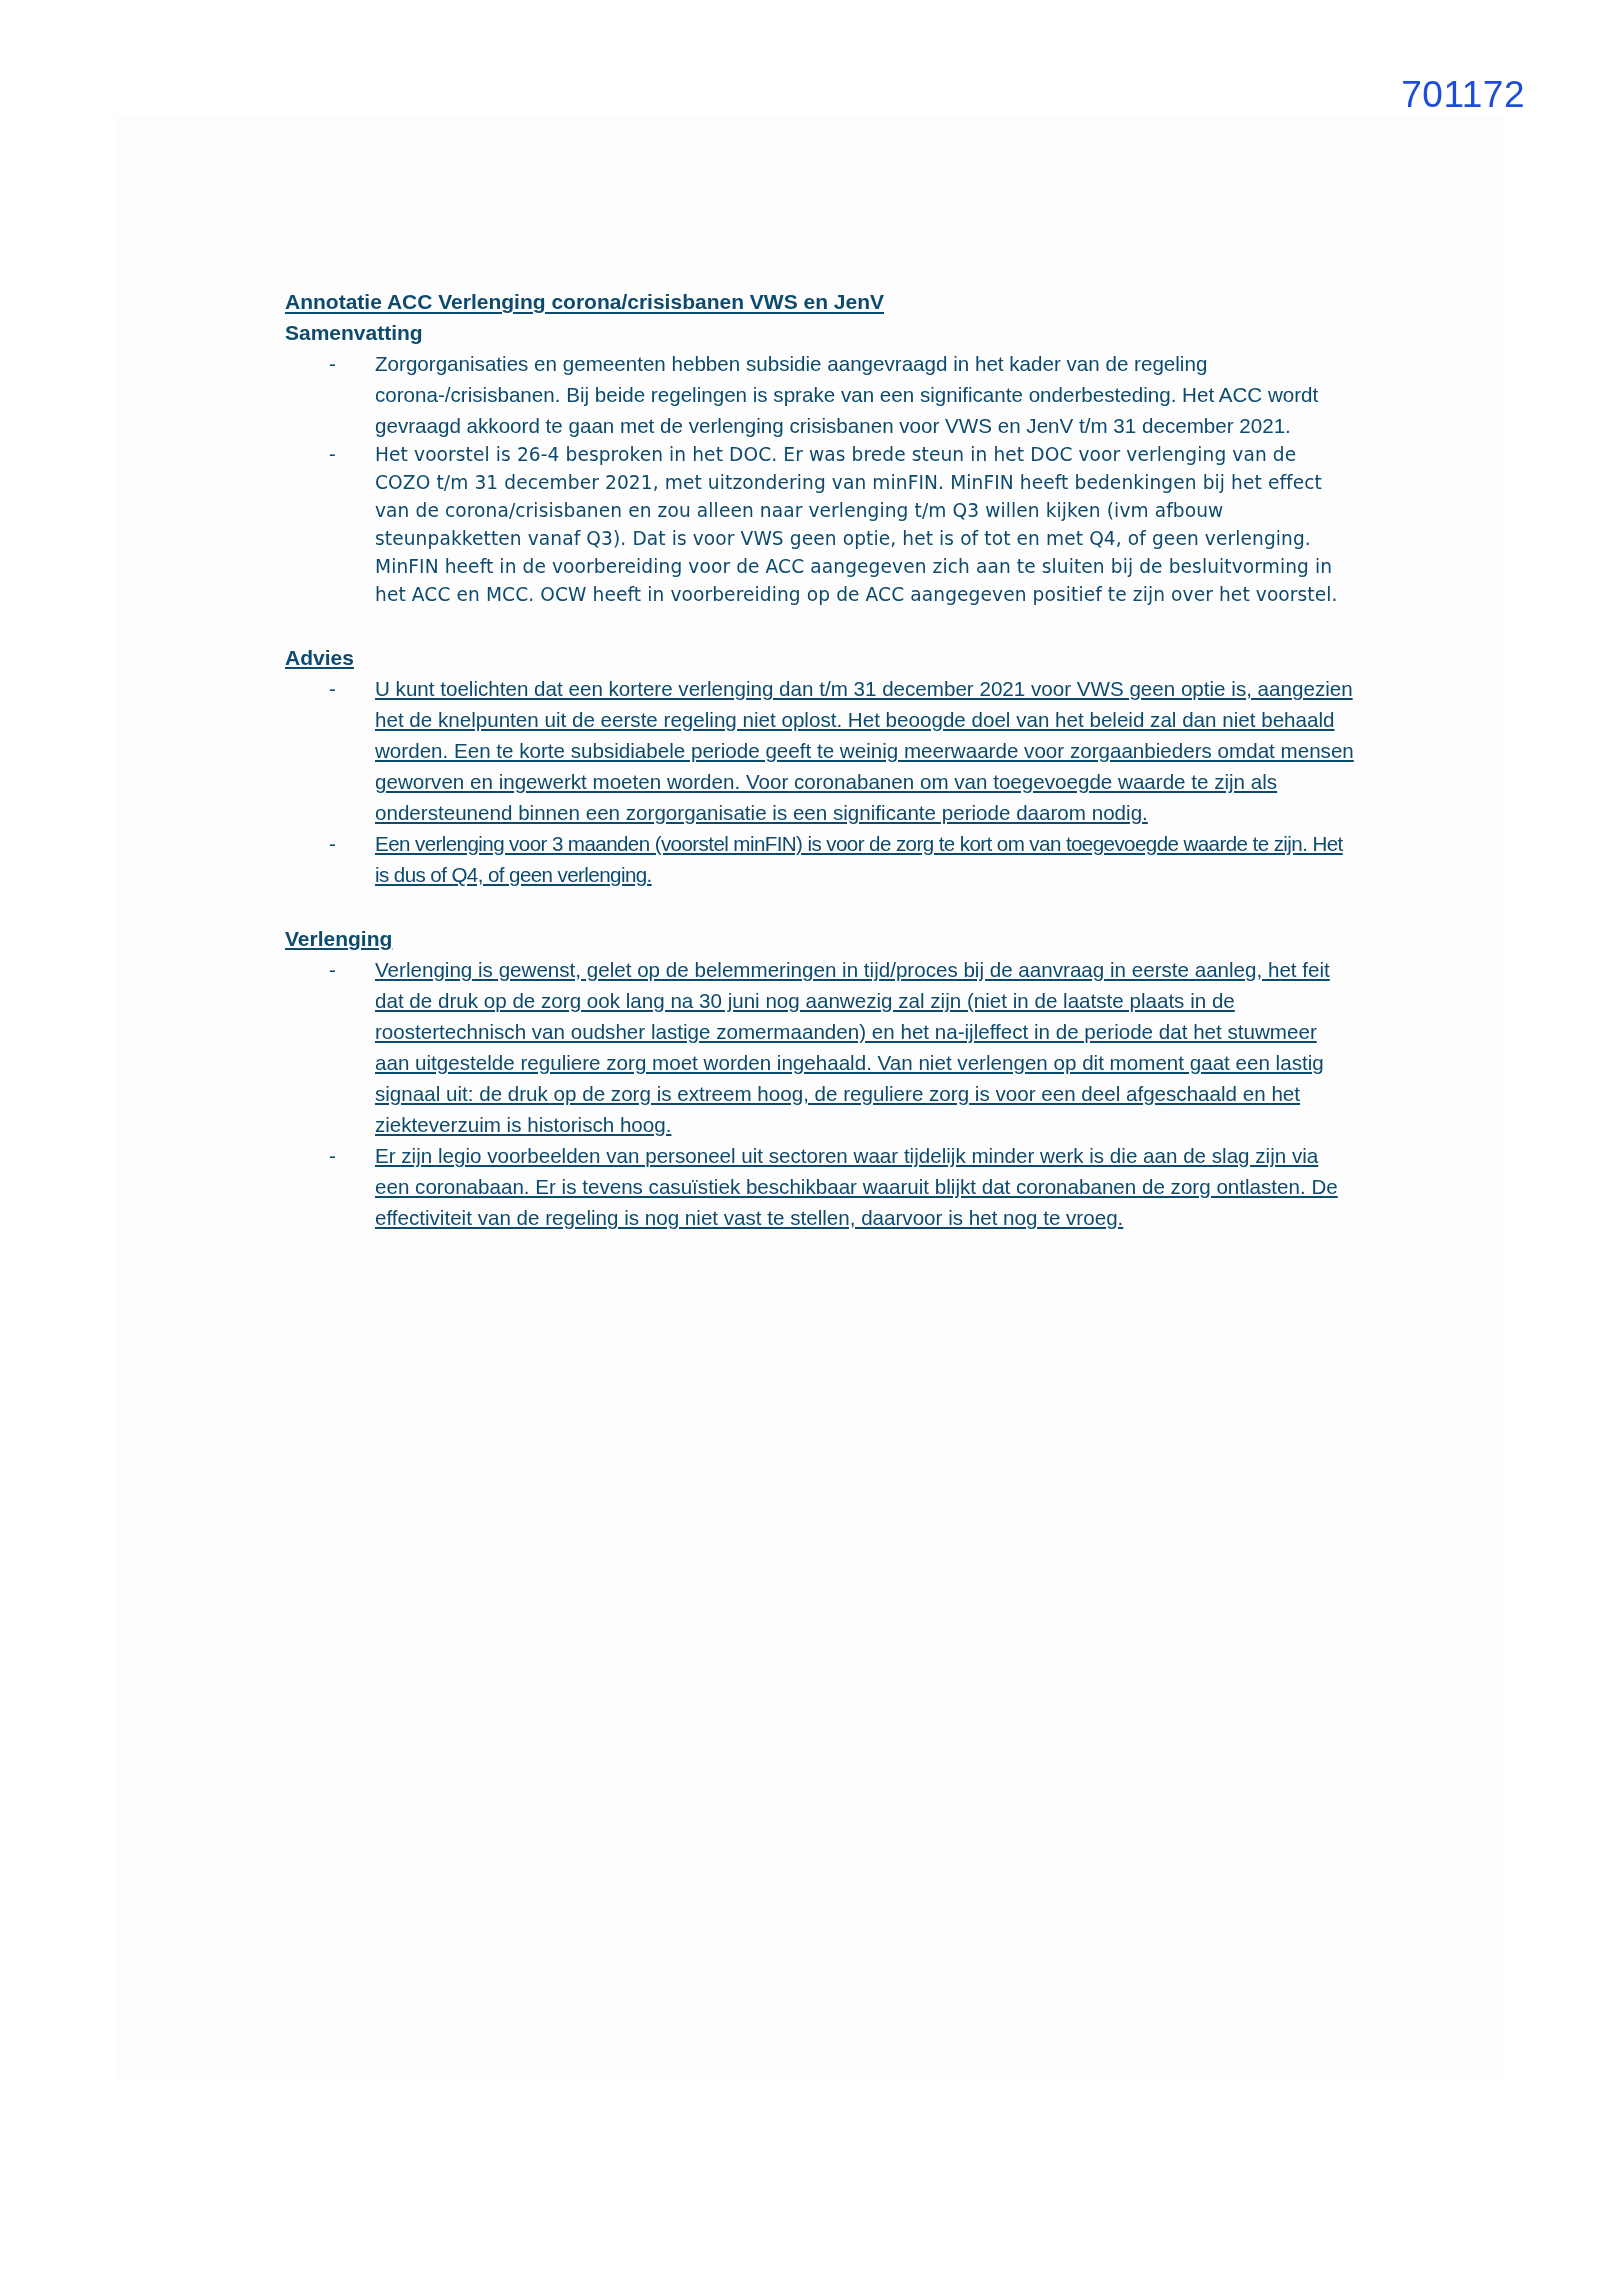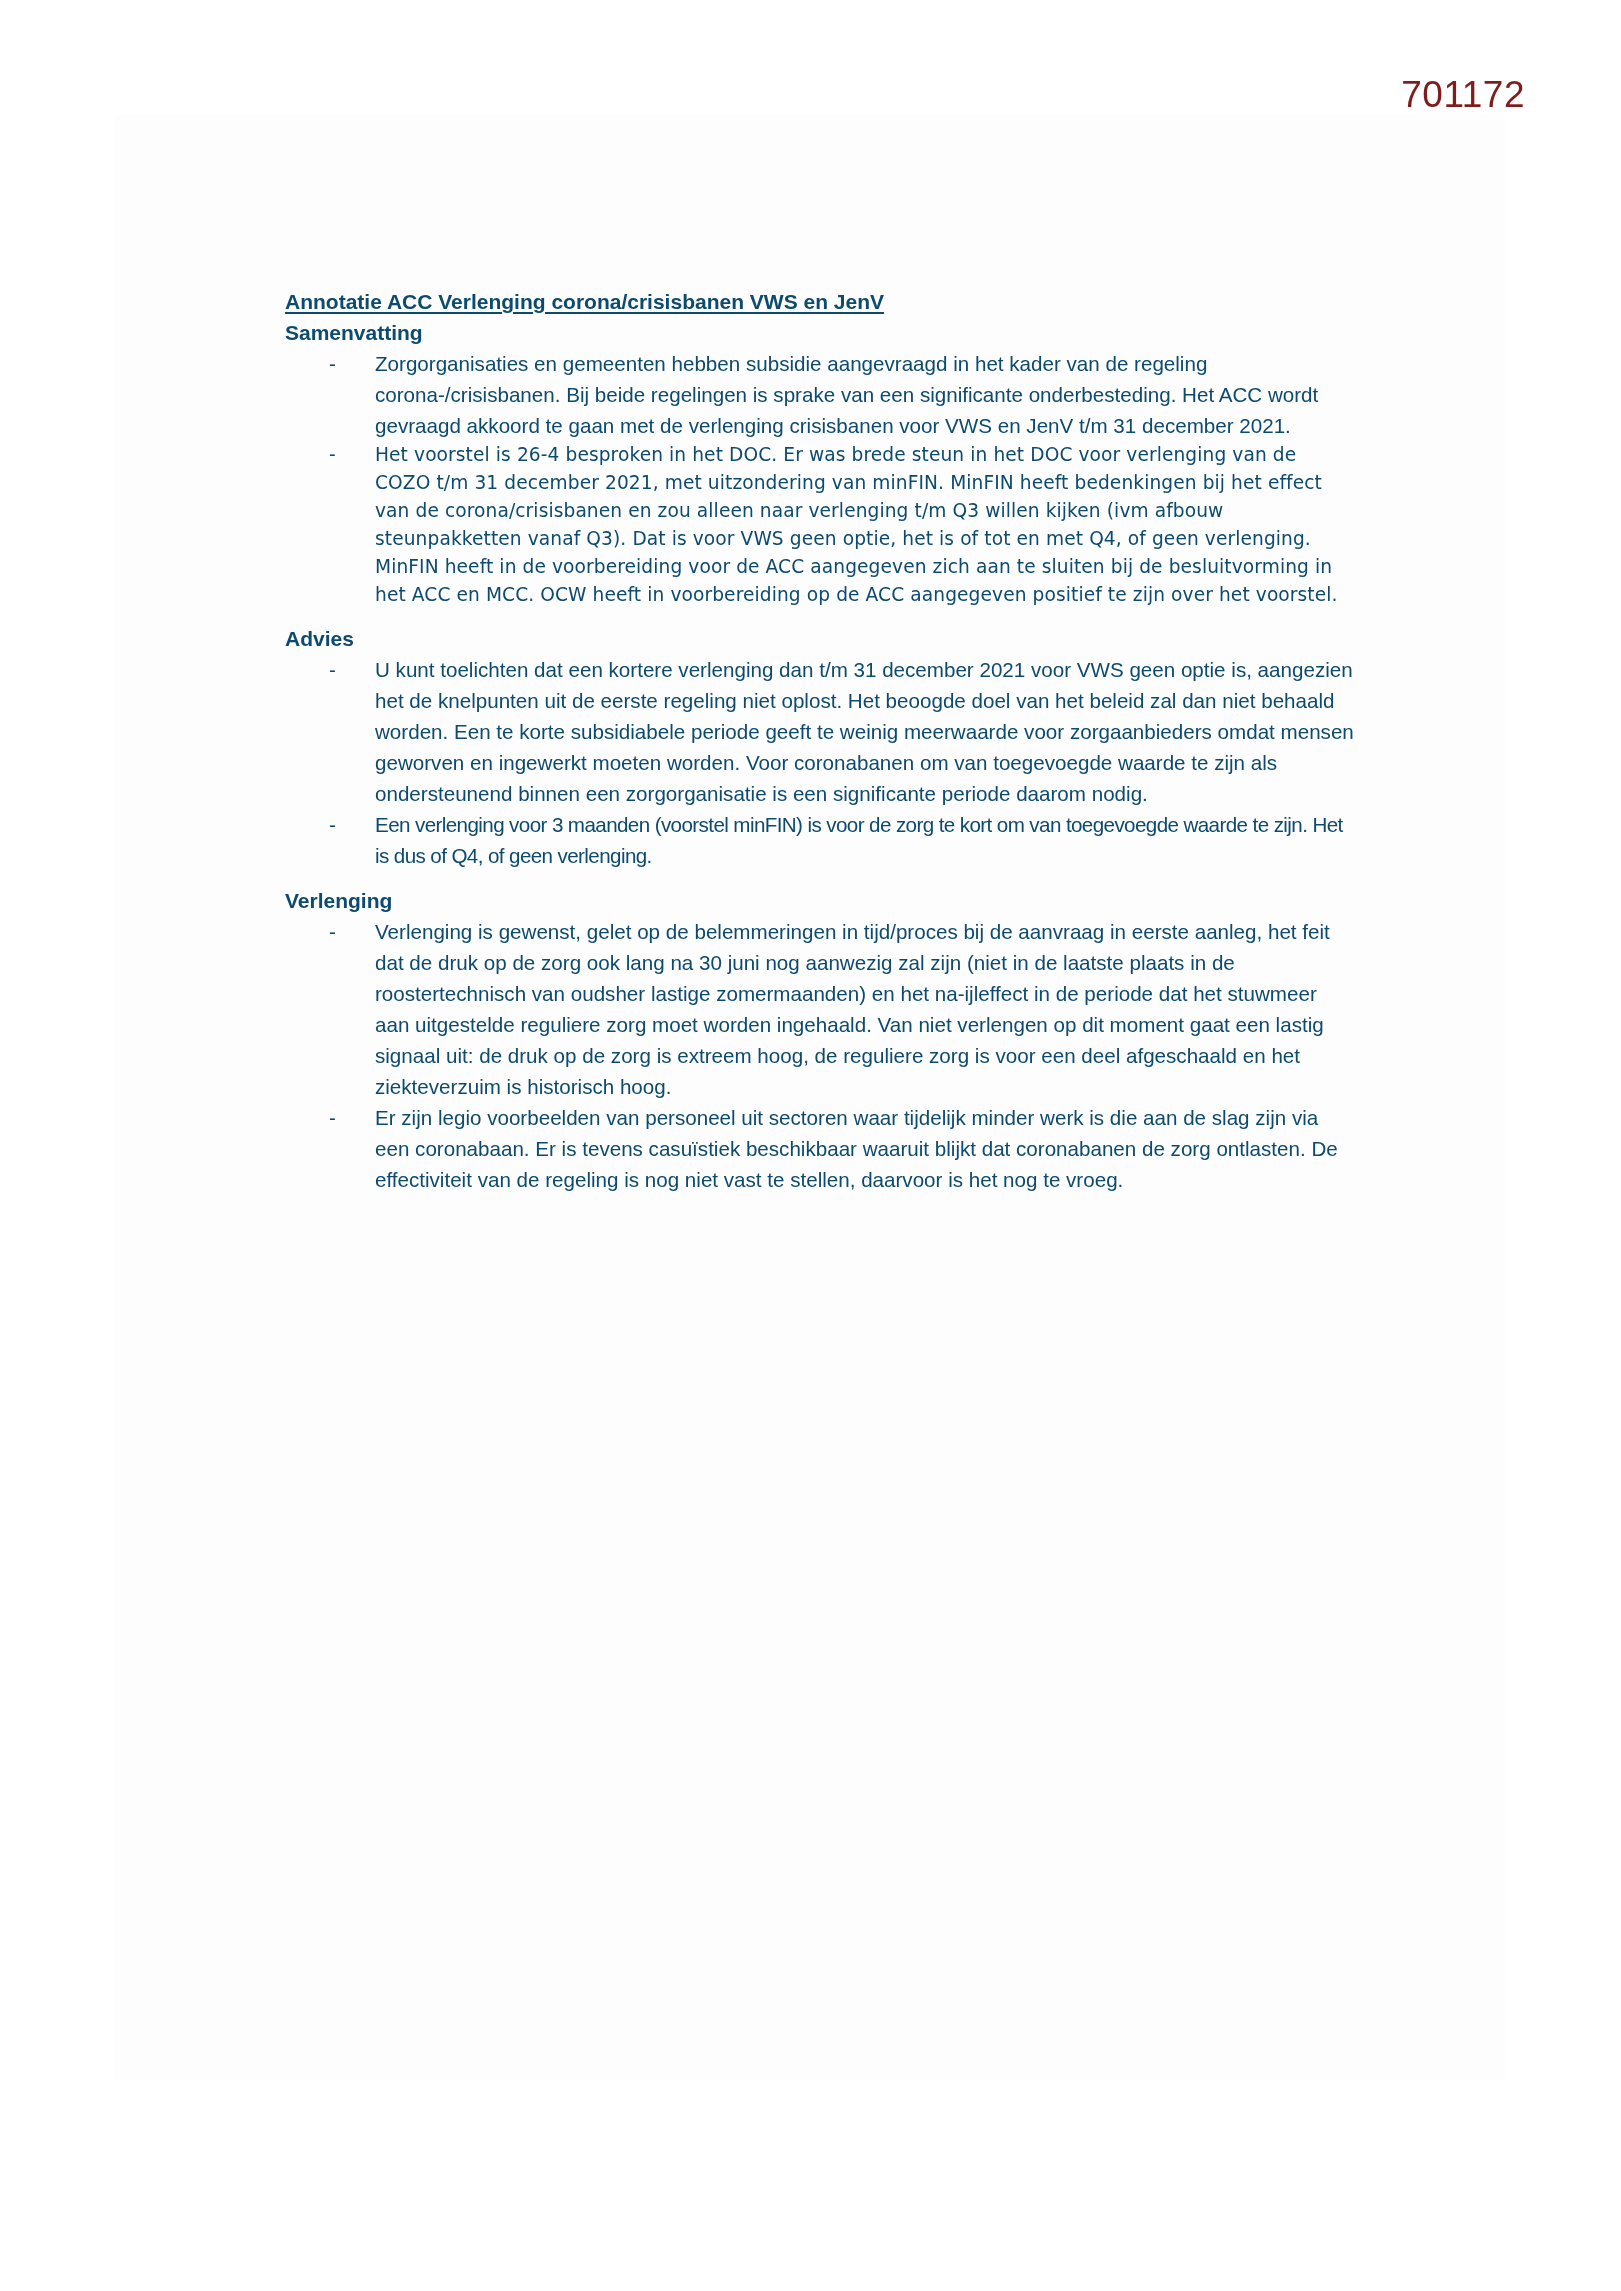--- a/index.html
+++ b/index.html
@@ -22,21 +22,21 @@
       width: 1390px;
       height: 1965px;
       background: #fdfdfd;
     }
     .doc-id {
       position: absolute;
       right: 96px;
       top: 74px;
       font-family: "Liberation Sans", sans-serif;
       font-size: 37px;
-      color: #7f1d1d;
+      color: #1d4ed8;
       letter-spacing: 0.5px;
     }
     .content {
       position: absolute;
       left: 285px;
       top: 286px;
       width: 1088px;
       font-family: "Liberation Sans", sans-serif;
       font-size: 20.6px;
       color: #0c4a6e;
@@ -52,21 +52,22 @@
     .heading {
       font-weight: bold;
       font-size: 21px;
       line-height: 31px;
       margin: 0;
     }
     .section {
       margin: 0;
     }
     .section + .section {
-      margin-top: 14px;
+      margin-top: 33px;
+      text-decoration: underline;
     }
     ul.bullets {
       list-style: none;
       margin: 0;
       padding: 0;
     }
     ul.bullets li {
       position: relative;
       padding-left: 90px;
       line-height: 31px;

